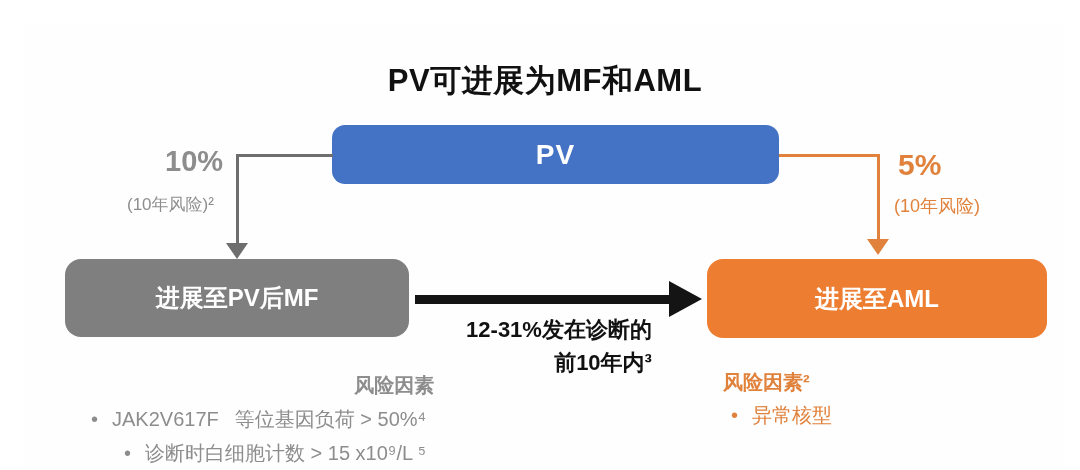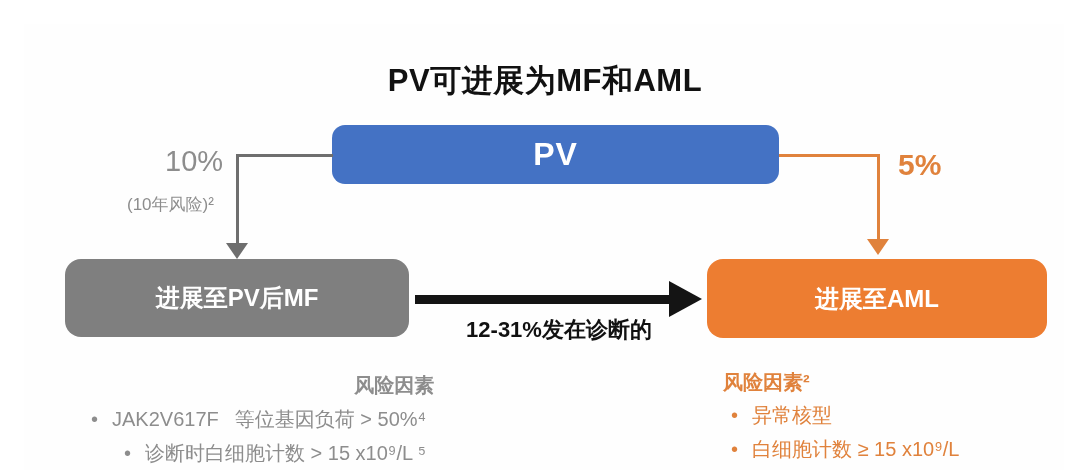--- a/index.html
+++ b/index.html
@@ -17,37 +17,37 @@
     top: 28px; left: 513px;
     transform: translateX(-50%);
     font-size: 31px; font-weight: bold;
     color: #111; white-space: nowrap; letter-spacing: 0.5px;
   }
   .node {
     position: absolute;
     display: flex; align-items: center; justify-content: center;
     color: #fff; font-weight: bold; white-space: nowrap;
   }
-  .node-pv  { left: 300px; top: 93px;  width: 447px; height: 59px; background: var(--pv-box,#4472C4);  border-radius: 13px; font-size: 32px; letter-spacing: 1px; }
+  .node-pv  { left: 300px; top: 93px;  width: 447px; height: 59px; background: var(--pv-box,#4472C4);  border-radius: 13px; font-size: 28px; letter-spacing: 1px; }
   .node-mf  { left: 33px;  top: 227px; width: 344px; height: 78px; background: var(--mf-box,#7F7F7F);  border-radius: 16px; font-size: 24px; }
   .node-aml { left: 675px; top: 227px; width: 340px; height: 79px; background: var(--aml-box,#ED7D31); border-radius: 16px; font-size: 24px; }
 
   .shape { position: absolute; }
   .l-h { left: 205px; top: 122px; width: 96px;  height: 3px; background: var(--gray-line,#6e6e6e); }
   .l-v { left: 204px; top: 122px; width: 3px;  height: 91px; background: var(--gray-line,#6e6e6e); }
   .l-head { left: 194px; top: 211px; width: 0; height: 0;
             border-left: 11px solid transparent; border-right: 11px solid transparent;
             border-top: 16px solid var(--gray-line,#6e6e6e); }
   .r-h { left: 747px; top: 122px; width: 100px; height: 3px; background: var(--orange-line,#E0823C); }
   .r-v { left: 845px; top: 122px; width: 3px;  height: 87px; background: var(--orange-line,#E0823C); }
   .r-head { left: 835px; top: 207px; width: 0; height: 0;
             border-left: 11px solid transparent; border-right: 11px solid transparent;
             border-top: 16px solid var(--orange-line,#E0823C); }
 
-  .rate-left  { position: absolute; left: 133px; top: 113px; font-size: 29px; font-weight: normal; color: var(--gray-text,#8a8a8a); }
+  .rate-left  { position: absolute; left: 133px; top: 113px; font-size: 29px; font-weight: bold; color: var(--gray-text,#8a8a8a); }
   .note-left  { position: absolute; left: 95px;  top: 161px; font-size: 17px; color: var(--gray-text,#9a9a9a); }
   .rate-right { position: absolute; left: 866px; top: 116px; font-size: 30px; font-weight: bold; color: var(--orange-text,#E0823C); }
   .note-right { position: absolute; left: 862px; top: 162px; font-size: 18px; color: var(--orange-text,#E0823C); }
 
   .black-shaft { position: absolute; left: 383px; top: 263px; width: 256px; height: 9px; background: #141414; }
   .black-head  { position: absolute; left: 637px; top: 249px; width: 0; height: 0;
                  border-top: 18px solid transparent; border-bottom: 18px solid transparent;
                  border-left: 33px solid #141414; }
   .mid-label {
     position: absolute; left: 527px; top: 277px;
@@ -79,48 +79,47 @@
   <div class="shape l-h"></div>
   <div class="shape l-v"></div>
   <div class="shape l-head"></div>
   <div class="rate-left">10%</div>
   <div class="note-left">(10年风险)²</div>
 
   <div class="shape r-h"></div>
   <div class="shape r-v"></div>
   <div class="shape r-head"></div>
   <div class="rate-right">5%</div>
+  <div class="note-right">(10年风险)</div>
 
   <div class="node node-aml">
     <span>进展至AML</span>
   </div>
 
   <div class="node node-mf">
     <span>进展至PV后MF</span>
   </div>
 
   <div class="black-shaft"></div>
   <div class="black-head"></div>
   <div class="mid-label">
     <div>12-31%发在诊断的</div>
+    <div>前10年内³</div>
   </div>
 
   <div class="risk risk-left">
     <div class="hdr">风险因素</div>
     <div class="item">
       <span class="bullet">•</span><span class="gene">JAK2V617F</span><span>等位基因负荷 &gt; 50%⁴</span>
     </div>
     <div class="item">
       <span class="bullet">•</span><span>诊断时白细胞计数 &gt; 15 x10⁹/L ⁵</span>
     </div>
   </div>
 
   <div class="risk risk-right">
     <div class="hdr">风险因素²</div>
     <div class="item">
       <span class="bullet">•</span><span>异常核型</span>
     </div>
-    <div class="item">
-      <span class="bullet">•</span><span>白细胞计数 ≥ 15 x10⁹/L</span>
-    </div>
   </div>
 
 </div>
 
 </body></html>

